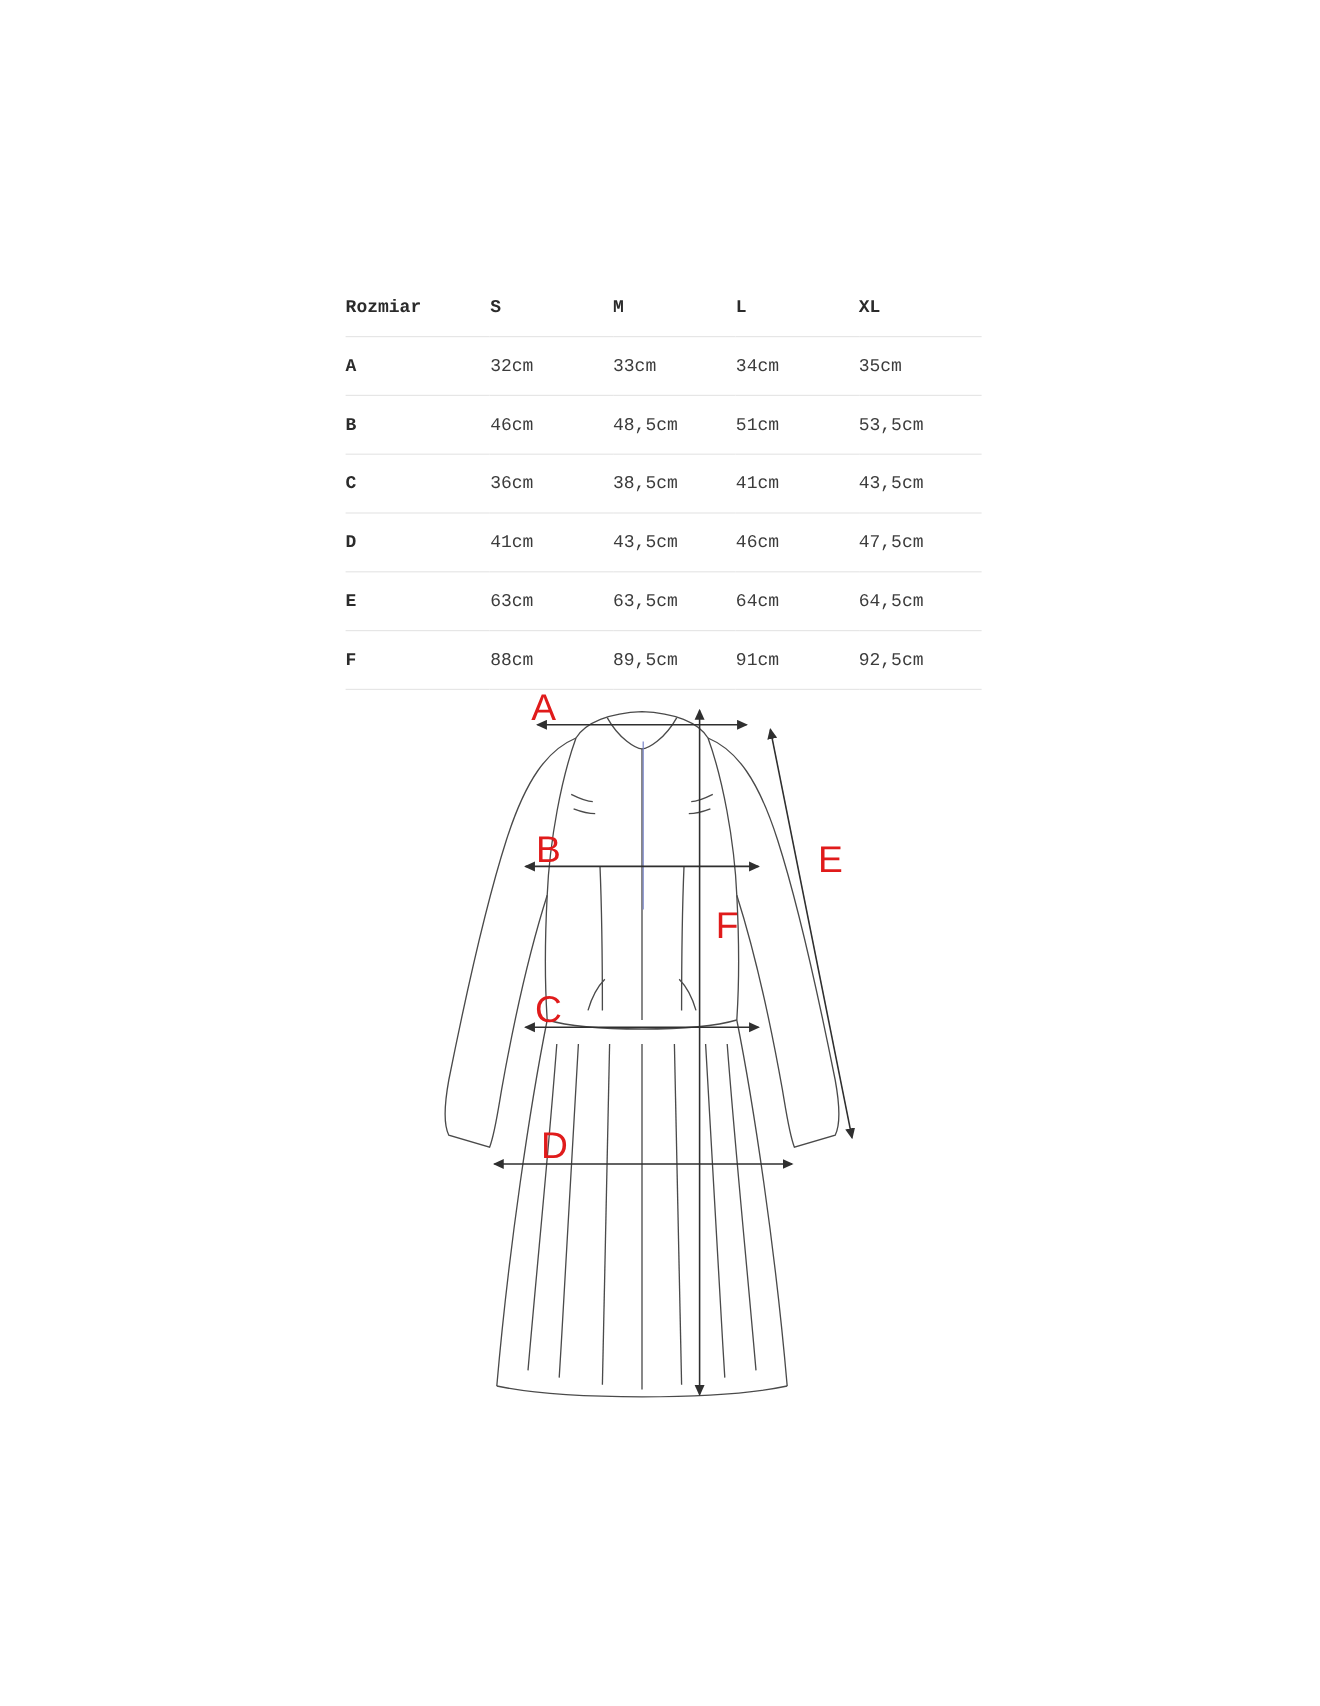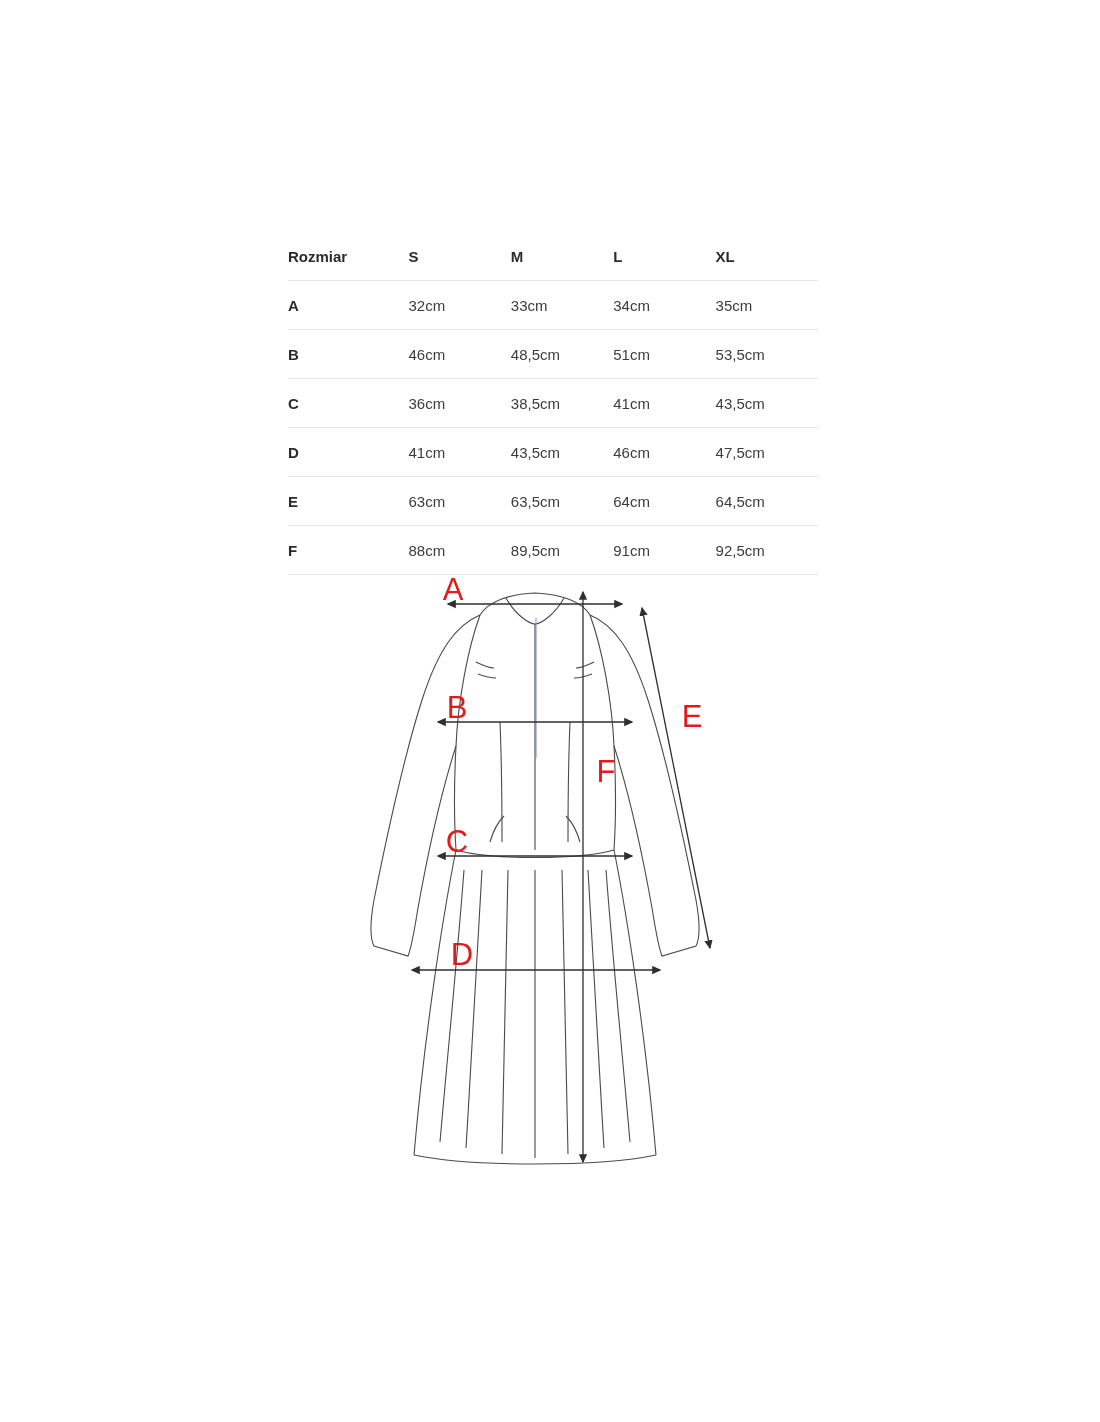--- a/index.html
+++ b/index.html
@@ -27,20 +27,21 @@
   }
   #size-table th,
   #size-table td {
     text-align: left;
     padding: 0;
     height: 48px;
     vertical-align: middle;
     font-weight: normal;
     color: #3c3c3c;
     border-bottom: 1px solid #e6e6e6;
+    font-family: Liberation Mono, monospace;
   }
   #size-table thead th {
     font-weight: bold;
     font-size: 15px;
     color: #2b2b2b;
   }
   #size-table tbody td.row-label {
     font-weight: bold;
     color: #2b2b2b;
   }

